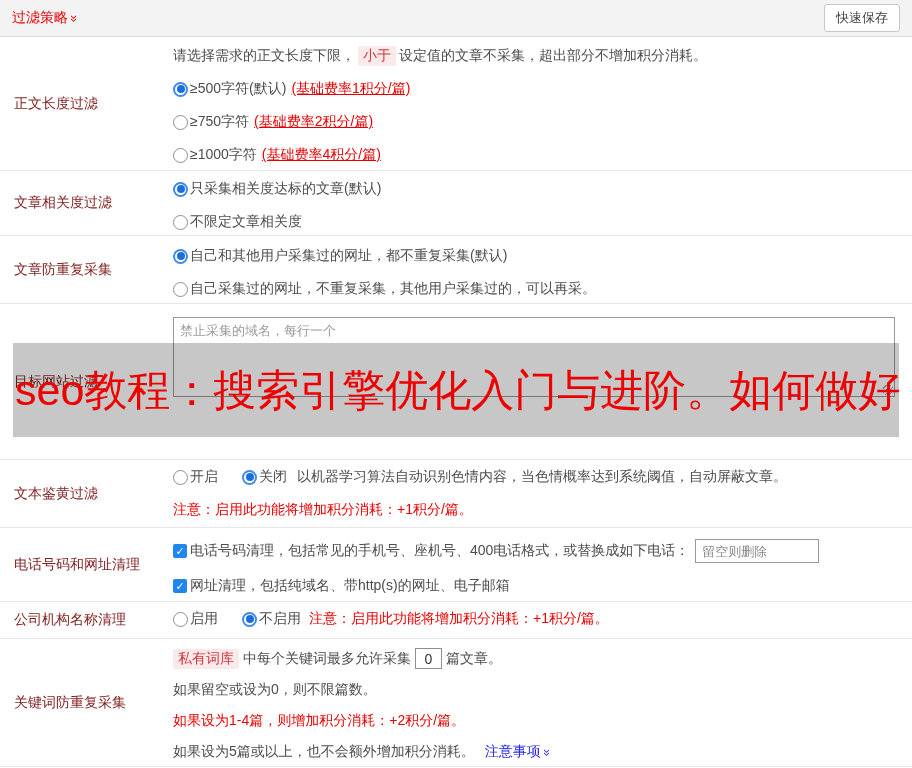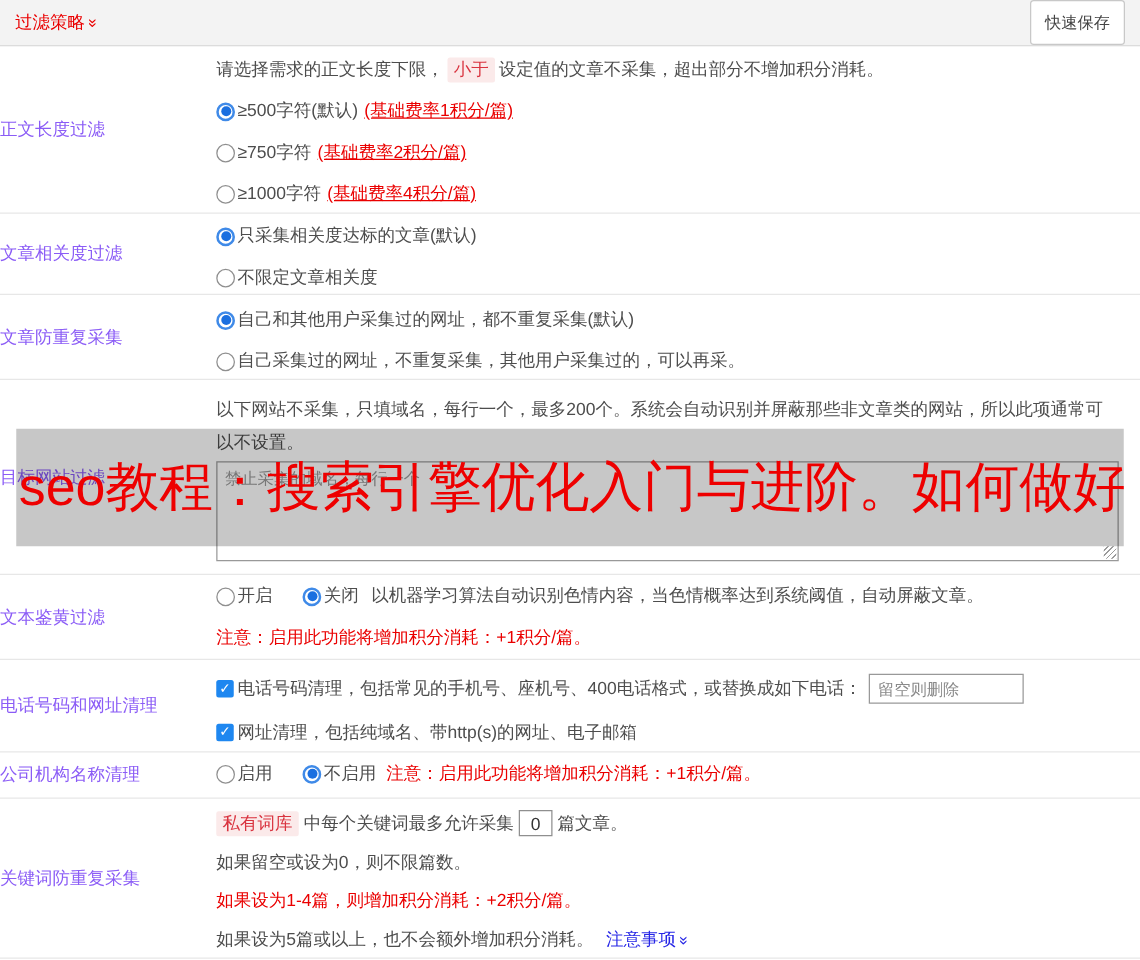--- a/index.html
+++ b/index.html
@@ -6,37 +6,37 @@
   html,body { margin:0; padding:0; }
   body {
     width:912px; height:768px; overflow:hidden; position:relative;
     background:#fff; color:#4d4d4d;
     font-family:"Liberation Sans","DejaVu Sans",sans-serif;
     font-size:14px;
   }
   
   .topbar {
     height:37px; background:#f3f3f3; border-bottom:1px solid #dcdcdc;
-    display:flex; justify-content:space-between;
+    display:flex; align-items:center; justify-content:space-between;
     padding:0 12px;
   }
   .topbar-title { color:#ea0000; font-size:14px; cursor:pointer; display:flex; align-items:center; }
   .chev { display:inline-block; transform:rotate(90deg); font-size:13px; margin-left:3px; line-height:1; }
   .chev.red { color:#ea0000; }
   .chev.blue { color:#2626e6; }
   .save-btn {
     background:#fff; border:1px solid #c8c8c8; border-radius:3px;
     padding:4px 11px; font-size:13px; color:#444; cursor:pointer;
     font-family:Liberation Sans, sans-serif;
   }
   
   .row { display:flex; border-bottom:1px solid #e7e7e7; width:100%; }
   .row:last-child { border-bottom:none; }
   .row-label {
-    width:173px; flex:none; padding-left:0; color:#8b5cf6;
+    width:173px; flex:none; padding-left:14px; color:#7f1d1d;
     display:flex; align-items:center;
   }
   .row-content { flex:1; display:flex; flex-direction:column; padding-right:5px; }
   .ln { min-height:20px; display:flex; align-items:center; margin-bottom:13px; flex:none; white-space:nowrap; }
   .ln:last-child { margin-bottom:0; }
   
   .r-length    { height:134px; } .r-length    .row-content { padding-top:9px; }
   .r-relevance { height:65px;  } .r-relevance .row-content { padding-top:8px; }
   .r-dedup     { height:68px;  } .r-dedup     .row-content { padding-top:10px; }
   .r-site      { height:156px; } .r-site      .row-content { padding-top:10px; }
@@ -167,21 +167,20 @@
     <div class="ln">
       <span class="radio"></span>
       <span>自己采集过的网址，不重复采集，其他用户采集过的，可以再采。</span>
     </div>
   </div>
 </div>
 
 <div class="row r-site">
   <div class="row-label">目标网站过滤</div>
   <div class="row-content">
-    <div class="site-desc">以下网站不采集，只填域名，每行一个，最多200个。系统会自动识别并屏蔽那些非文章类的网站，所以此项通常可以不设置。</div>
     <div class="ta-wrap">
       <textarea class="site-textarea" placeholder="禁止采集的域名，每行一个" style=""></textarea>
       <span class="resize-handle"></span>
     </div>
   </div>
 </div>
 
 <div class="row r-porn">
   <div class="row-label">文本鉴黄过滤</div>
   <div class="row-content">

